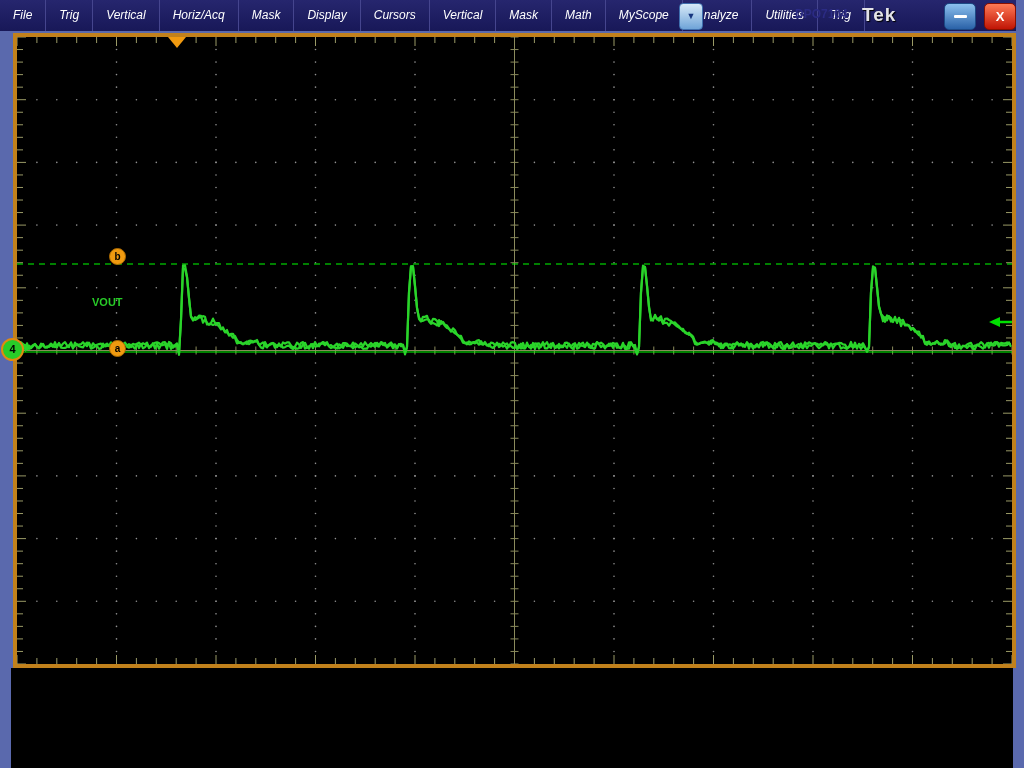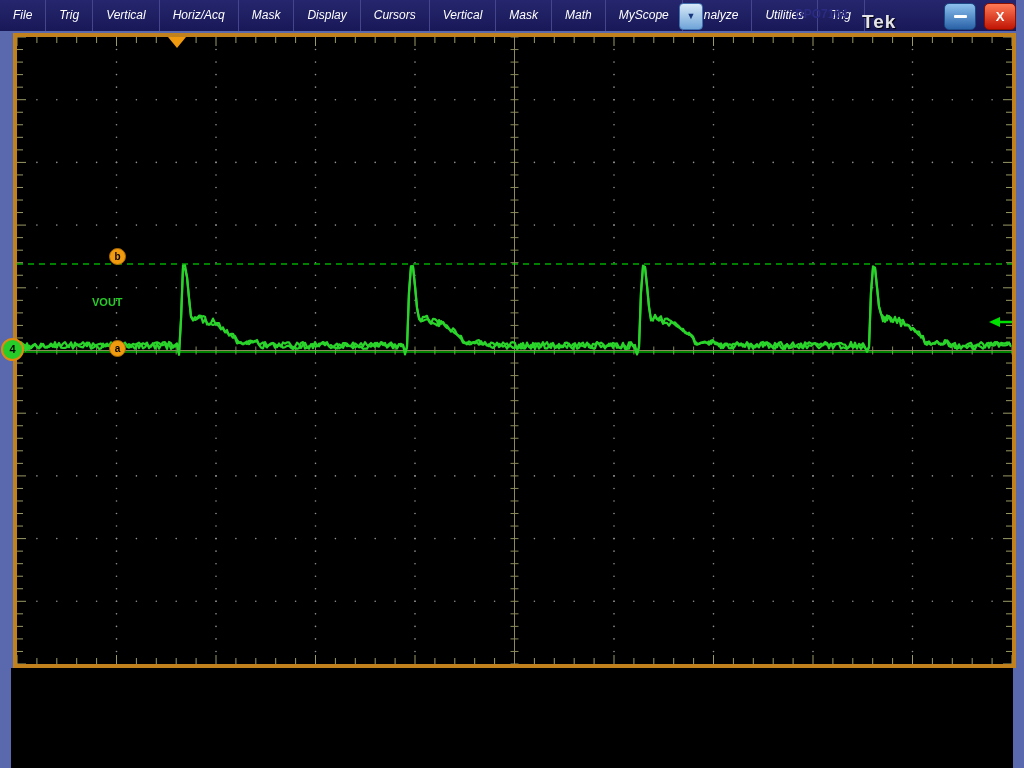--- a/index.html
+++ b/index.html
@@ -8,21 +8,21 @@
 
   
   .menubar{position:absolute;left:0;top:0;width:1016px;height:31px;
            background:linear-gradient(#26266e,#181858);display:flex;align-items:flex-start;font-style:italic;}
   .menu-item{color:#fff;font-size:12px;line-height:31px;padding:0 13px;
              border-right:1px solid #45458e;cursor:default;white-space:nowrap;}
   .menu-dropdown{position:absolute;left:679px;top:3px;width:22px;height:25px;border-radius:4px;
            background:linear-gradient(#d8eaf8,#6fa4d8);border:1px solid #3f6fae;
            color:#16357e;font-size:9px;text-align:center;line-height:25px;}
   .titlebar-model{position:absolute;left:795px;top:7px;font-size:12px;font-weight:bold;color:#2b2b84;}
-  .titlebar-brand{position:absolute;left:862px;top:11px;font-size:19px;font-weight:bold;color:#e4e4e8;
+  .titlebar-brand{position:absolute;left:862px;top:4px;font-size:19px;font-weight:bold;color:#e4e4e8;
            text-shadow:1px 1px 1px #000;letter-spacing:1px;}
   .btn-min,.btn-close{position:absolute;top:3px;width:30px;height:25px;border-radius:5px;
            display:flex;align-items:center;justify-content:center;}
   .btn-min{left:944px;background:linear-gradient(#8cc0ee,#2a62a8);border:1px solid #1d4a85;}
   .btn-min .bar{width:13px;height:3px;background:#fff;border-radius:1px;}
   .btn-close{left:984px;background:linear-gradient(#ff7a56,#c01505);border:1px solid #8a1000;
            color:#fff;font-weight:bold;font-size:13px;}
 
   
   .plot-frame{position:absolute;left:13px;top:33px;width:995px;height:627px;

